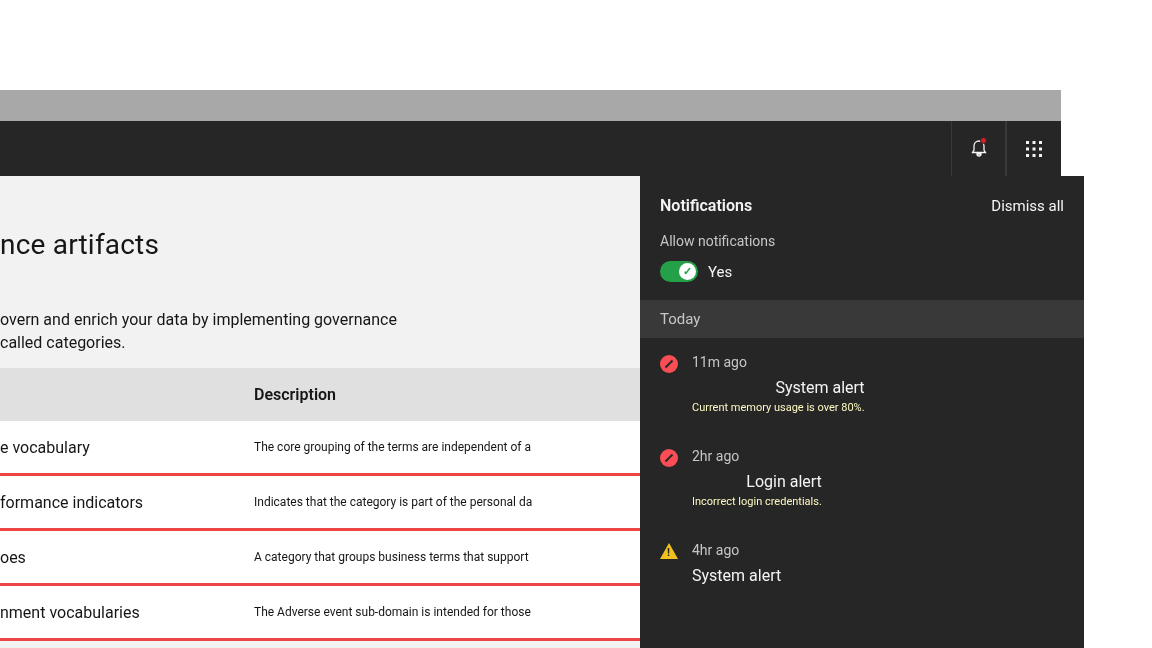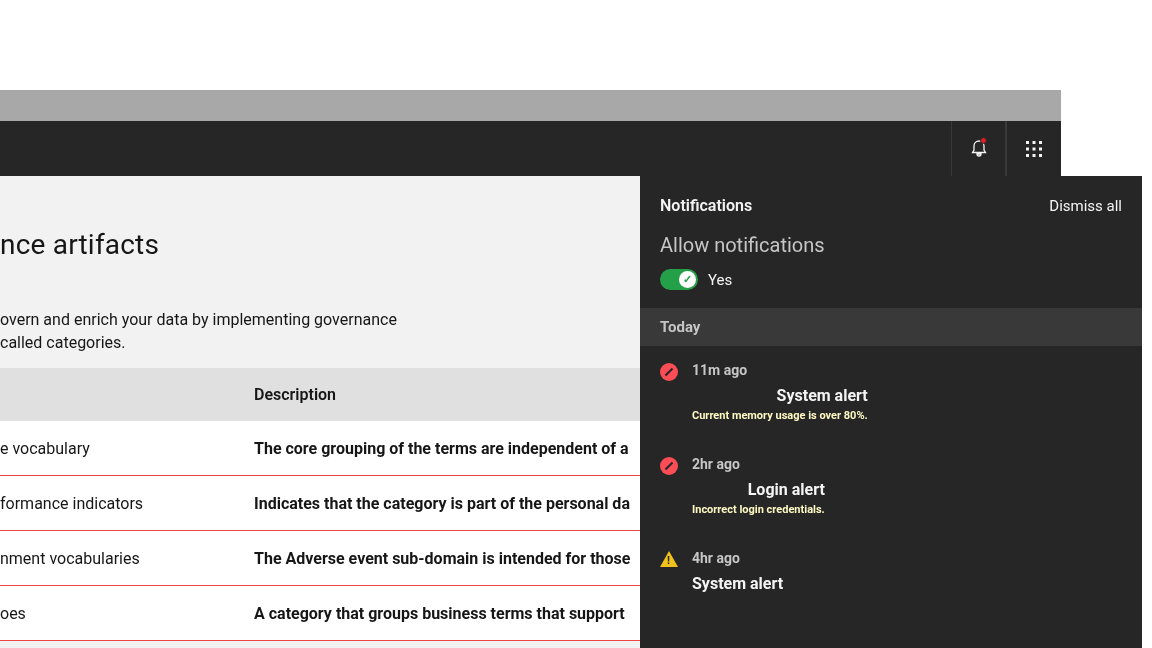--- a/index.html
+++ b/index.html
@@ -94,47 +94,46 @@
   }
   .table-header .col-desc {
     position: absolute;
     left: 254px;
     font-size: 16px;
     font-weight: 600;
     color: #161616;
   }
   .table-row {
     background: #fff;
-    border-bottom: 1px solid #ef4444;
+    border-bottom: 3px solid #ef4444;
     height: 55px;
     display: flex;
     align-items: center;
     position: relative;
   }
   .table-row .c1 {
     position: absolute;
     left: 0;
     font-size: 16px;
     color: #161616;
     white-space: nowrap;
   }
   .table-row .c2 {
     position: absolute;
     left: 254px;
-    font-size: 16px;
+    font-size: 12px;
     color: #161616;
     white-space: nowrap;
-    font-weight: bold;
   }
   
   .notif-panel {
     position: absolute;
     top: 86px;
     left: 640px;
-    width: 502px;
+    width: 444px;
     bottom: 0;
     background: #262626;
     color: #f4f4f4;
     overflow: hidden;
   }
   .notif-head {
     padding: 20px 20px 10px 20px;
     display: flex;
     justify-content: space-between;
     align-items: center;
@@ -144,21 +143,21 @@
     font-weight: 600;
     color: #f4f4f4;
   }
   .notif-head .dismiss {
     font-size: 15px;
     color: #f4f4f4;
     cursor: pointer;
   }
   .allow-row {
     padding: 8px 4px 6px 20px;
-    font-size: 20px;
+    font-size: 14px;
     color: #c6c6c6;
   }
   .toggle-row {
     padding: 6px 20px 18px 20px;
     display: flex;
     align-items: center;
     gap: 10px;
   }
   .toggle {
     width: 38px;
@@ -188,28 +187,26 @@
   }
   .toggle-label {
     font-size: 15px;
     color: #f4f4f4;
   }
   .section-label {
     background: #393939;
     padding: 10px 20px;
     font-size: 15px;
     color: #c6c6c6;
-    font-weight: bold;
   }
   .notif-item {
     padding: 16px 20px 18px 20px;
     display: flex;
     gap: 14px;
     align-items: flex-start;
-    font-weight: bold;
   }
   .notif-icon {
     width: 18px;
     height: 18px;
     flex-shrink: 0;
     margin-top: 1px;
     position: relative;
   }
   .icon-error {
     width: 18px; height: 18px;
@@ -302,26 +299,26 @@
     </div>
     <div class="table-row">
       <span class="c1">e vocabulary</span>
       <span class="c2">The core grouping of the terms are independent of a</span>
     </div>
     <div class="table-row">
       <span class="c1">formance indicators</span>
       <span class="c2">Indicates that the category is part of the personal da</span>
     </div>
     <div class="table-row">
+      <span class="c1">oes</span>
+      <span class="c2">A category that groups business terms that support</span>
+    </div>
+    <div class="table-row">
       <span class="c1">nment vocabularies</span>
       <span class="c2">The Adverse event sub-domain is intended for those</span>
-    </div>
-    <div class="table-row">
-      <span class="c1">oes</span>
-      <span class="c2">A category that groups business terms that support</span>
     </div>
   </div>
 
   <div class="notif-panel">
     <div class="notif-head">
       <span class="title">Notifications</span>
       <span class="dismiss">Dismiss all</span>
     </div>
     <div class="allow-row">Allow notifications</div>
     <div class="toggle-row">

